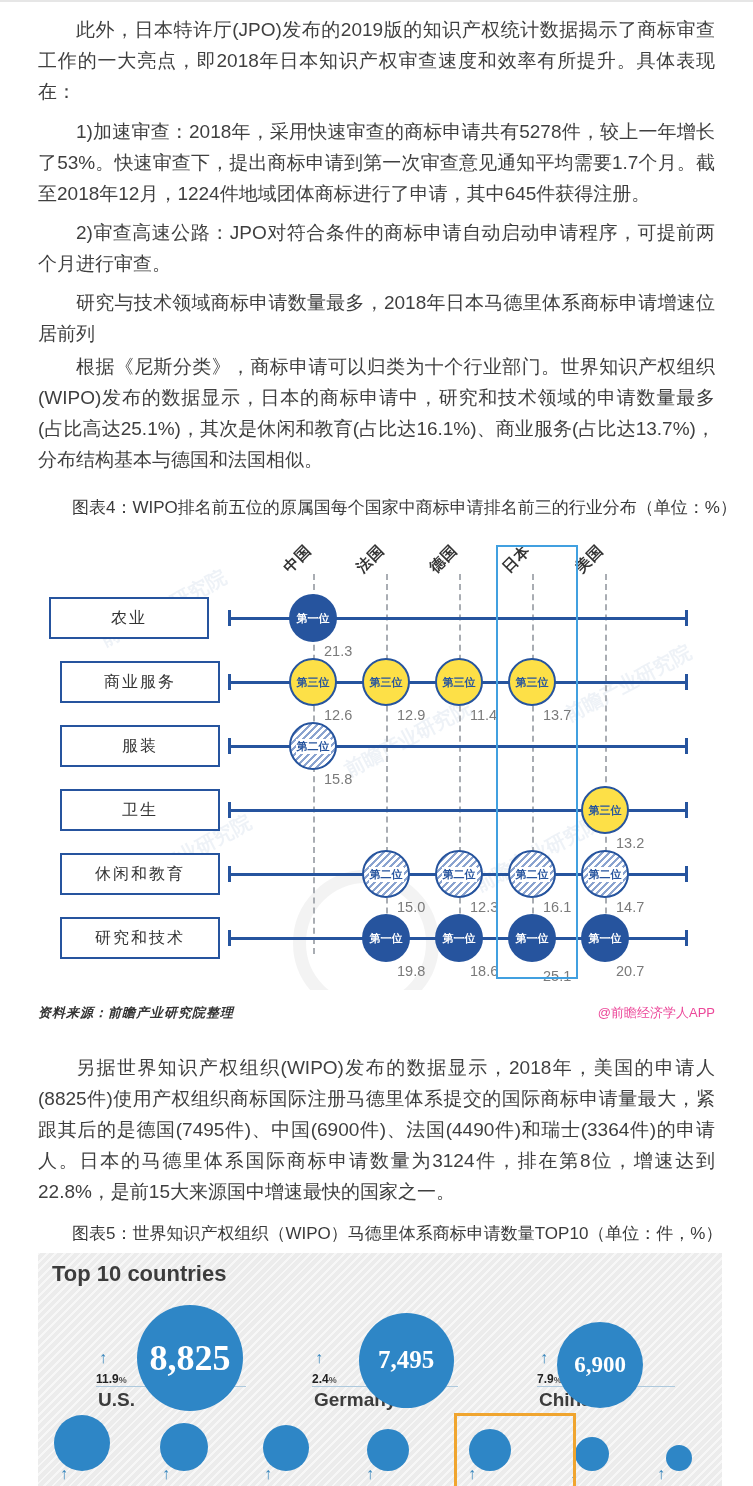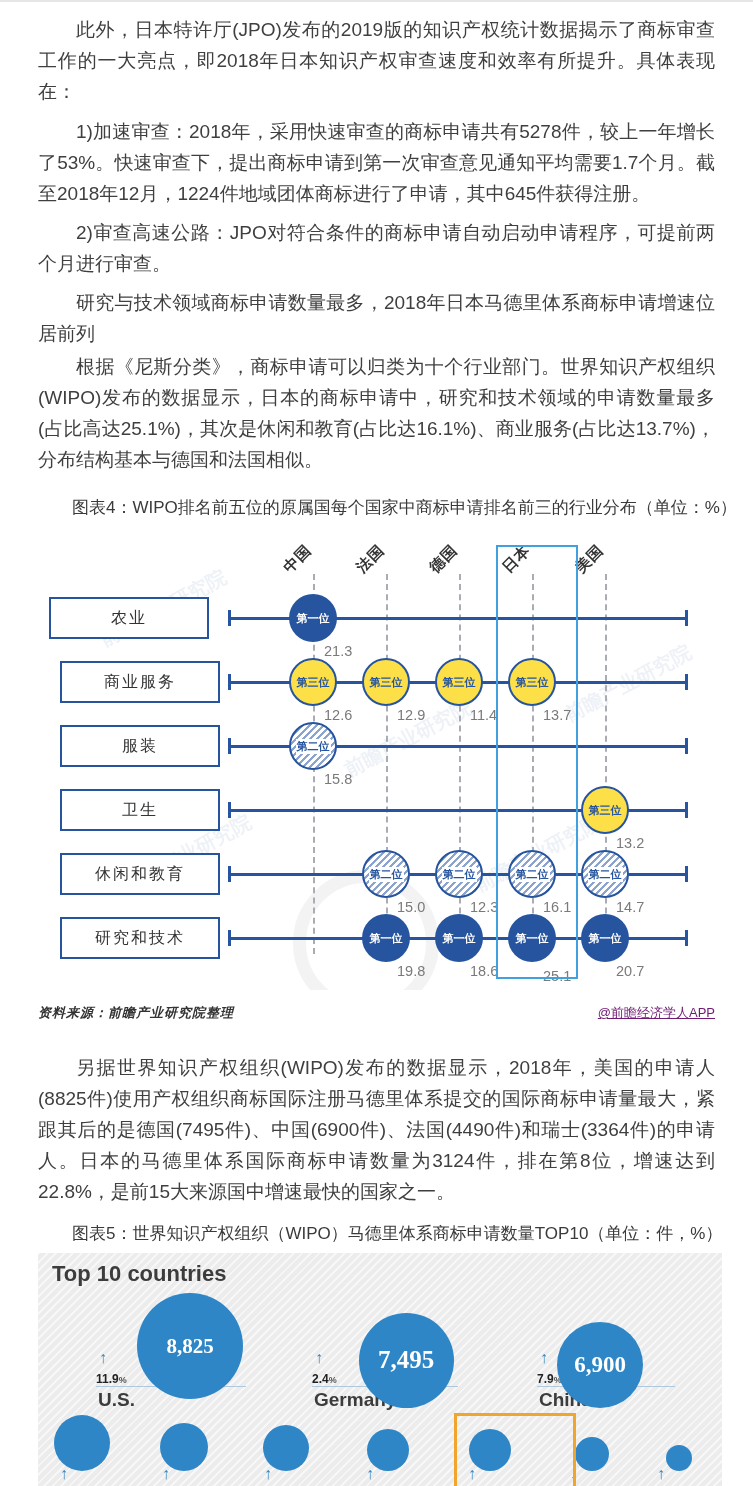--- a/index.html
+++ b/index.html
@@ -5,21 +5,21 @@
   html,body{margin:0;padding:0;background:#fff;}
   body{width:753px;font-family:"Liberation Sans",sans-serif;}
   .top-line{height:2px;background:#e6e6e6;}
   .para{font-size:19px;line-height:31px;color:#3f3f3f;text-align:justify;text-indent:2em;margin:0 38px;}
   .caption{font-size:17px;line-height:31px;color:#3a3a3a;text-indent:2em;margin:0 38px;white-space:nowrap;}
   #p1{margin-top:12px}#p2{margin-top:9px}#p3{margin-top:8px}#p4{margin-top:8px}#p5{margin-top:2px}
   #cap4{margin-top:17px}#chart4{margin-top:17px}#src1{margin-top:14px}
   #p6{margin-top:30px}#cap5{margin-top:11px}#chart5{margin-top:4px}
   .source-row{display:flex;justify-content:space-between;align-items:center;margin:0 38px;font-size:13px;height:18px;}
   .src-left{font-style:italic;font-weight:bold;color:#333;letter-spacing:1px;}
-  .src-right{color:#701a75;text-decoration:underline;}
+  .src-right{color:#ec4899;}
   
   .c4{position:relative;width:684px;height:450px;margin-left:38px;background:#fff;overflow:hidden;}
   .c4-hibox{position:absolute;border:2px solid #41a0e0;z-index:6;pointer-events:none;}
   .c4-head{position:absolute;font-size:15px;font-weight:bold;color:#333;transform:rotate(-45deg);transform-origin:left bottom;white-space:nowrap;letter-spacing:1px;z-index:2;}
   .c4-dash{position:absolute;width:0;border-left:2px dashed #a9adb3;z-index:1;}
   .c4-line{position:absolute;height:3px;background:#26549e;z-index:2;}
   .c4-tick{position:absolute;width:3px;height:16px;background:#26549e;z-index:2;}
   .c4-box{position:absolute;width:156px;height:38px;border:2px solid #26549e;background:#fff;display:flex;align-items:center;justify-content:center;font-size:16px;letter-spacing:2px;color:#333;z-index:3;}
   .c4-circle{position:absolute;border-radius:50%;display:flex;align-items:center;justify-content:center;font-size:11px;font-weight:bold;z-index:4;box-sizing:border-box;}
   .c4-circle.r1{background:#26549e;color:#fff;}
@@ -170,21 +170,21 @@
 
 <p class="caption" id="cap5">图表5：世界知识产权组织（WIPO）马德里体系商标申请数量TOP10（单位：件，%）</p>
 
 <div class="c5" id="chart5">
   <div class="c5-title">Top 10 countries</div>
 <div class="wm-gray" style="left: 180px; top: 90px;"> </div>
     <div class="c5-line" style="left: 58px; top: 133px; width: 150px;"></div>
     <div class="c5-arrow" style="left: 61px; top: 98px;">↑</div>
     <div class="c5-pct" style="left: 58px; top: 119px; text-align: right;">11.9<span class="sym">%</span></div>
     <div class="c5-name" style="left: 60px; top: 139px;">U.S.</div>
-    <div class="c5-circle" style="left: 99px; top: 40px; width: 106px; height: 106px; font-size: 21px;">8,825</div>
+    <div class="c5-circle" style="left: 99px; top: 52px; width: 106px; height: 106px; font-size: 36px;">8,825</div>
     <div class="c5-line" style="left: 274px; top: 133px; width: 146px;"></div>
     <div class="c5-arrow" style="left: 277px; top: 98px;">↑</div>
     <div class="c5-pct" style="left: 274px; top: 119px;">2.4<span class="sym">%</span></div>
     <div class="c5-name" style="left: 276px; top: 139px;">Germany</div>
     <div class="c5-circle" style="left: 320.5px; top: 59.5px; width: 95px; height: 95px; font-size: 25px;">7,495</div>
     <div class="c5-line" style="left: 499px; top: 133px; width: 138px;"></div>
     <div class="c5-arrow" style="left: 502px; top: 98px;">↑</div>
     <div class="c5-pct" style="left: 499px; top: 119px;">7.9<span class="sym">%</span></div>
     <div class="c5-name" style="left: 501px; top: 139px;">China</div>
     <div class="c5-circle" style="left: 519px; top: 69px; width: 86px; height: 86px; font-size: 23px;">6,900</div>

